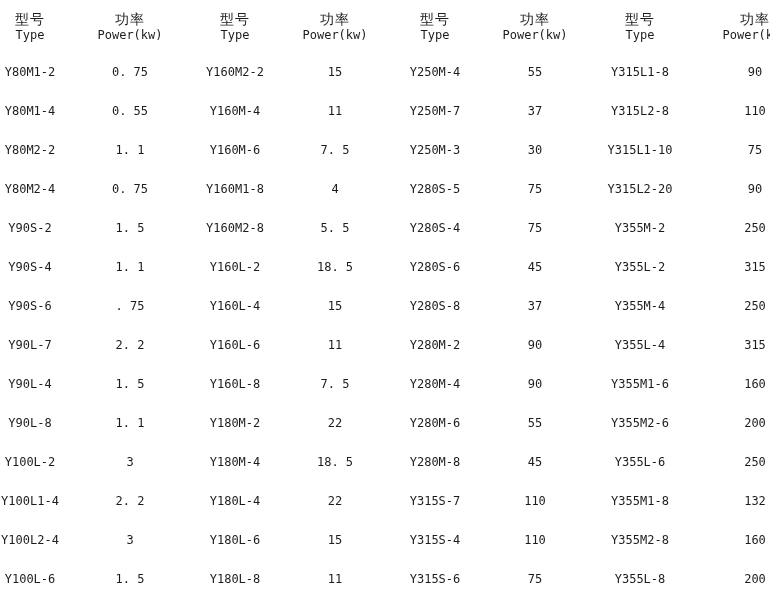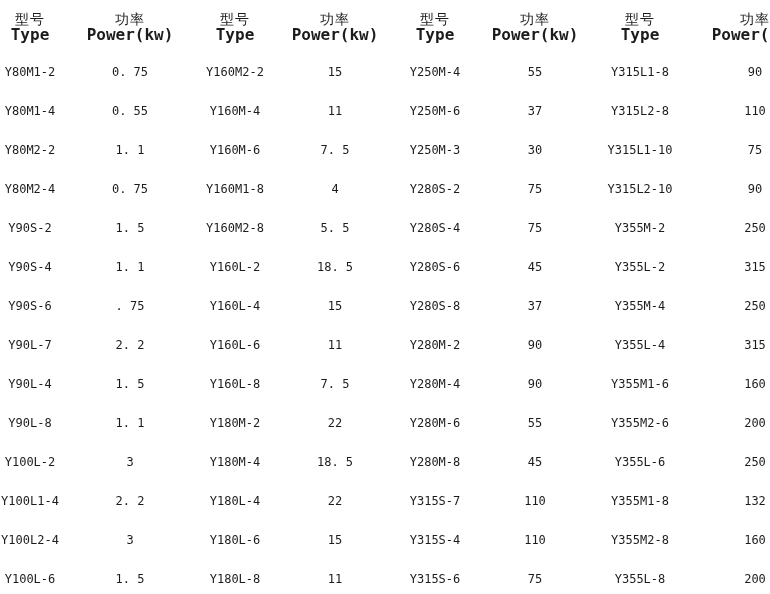--- a/index.html
+++ b/index.html
@@ -38,23 +38,22 @@
     height: 52px;
     vertical-align: top;
     padding-top: 9px;
   }
   .h-cn {
     font-size: 14px;
     line-height: 18px;
     letter-spacing: 1px;
   }
   .h-en {
-    font-size: 16px;
+    font-size: 12px;
     line-height: 14px;
-    font-weight: bold;
   }
   tbody td {
     height: 39px;
     font-size: 12px;
   }
 </style>
 </head>
 <body>
 
 <div class="viewport">
@@ -114,43 +113,43 @@
           <td>Y250M-4</td>
           <td>55</td>
           <td>Y315L1-8</td>
           <td>90</td>
         </tr>
         <tr>
           <td>Y80M1-4</td>
           <td>0. 55</td>
           <td>Y160M-4</td>
           <td>11</td>
-          <td>Y250M-6</td>
+          <td>Y250M-7</td>
           <td>37</td>
           <td>Y315L2-8</td>
           <td>110</td>
         </tr>
         <tr>
           <td>Y80M2-2</td>
           <td>1. 1</td>
           <td>Y160M-6</td>
           <td>7. 5</td>
           <td>Y250M-3</td>
           <td>30</td>
           <td>Y315L1-10</td>
           <td>75</td>
         </tr>
         <tr>
           <td>Y80M2-4</td>
           <td>0. 75</td>
           <td>Y160M1-8</td>
           <td>4</td>
-          <td>Y280S-2</td>
-          <td>75</td>
-          <td>Y315L2-10</td>
+          <td>Y280S-5</td>
+          <td>75</td>
+          <td>Y315L2-20</td>
           <td>90</td>
         </tr>
         <tr>
           <td>Y90S-2</td>
           <td>1. 5</td>
           <td>Y160M2-8</td>
           <td>5. 5</td>
           <td>Y280S-4</td>
           <td>75</td>
           <td>Y355M-2</td>

